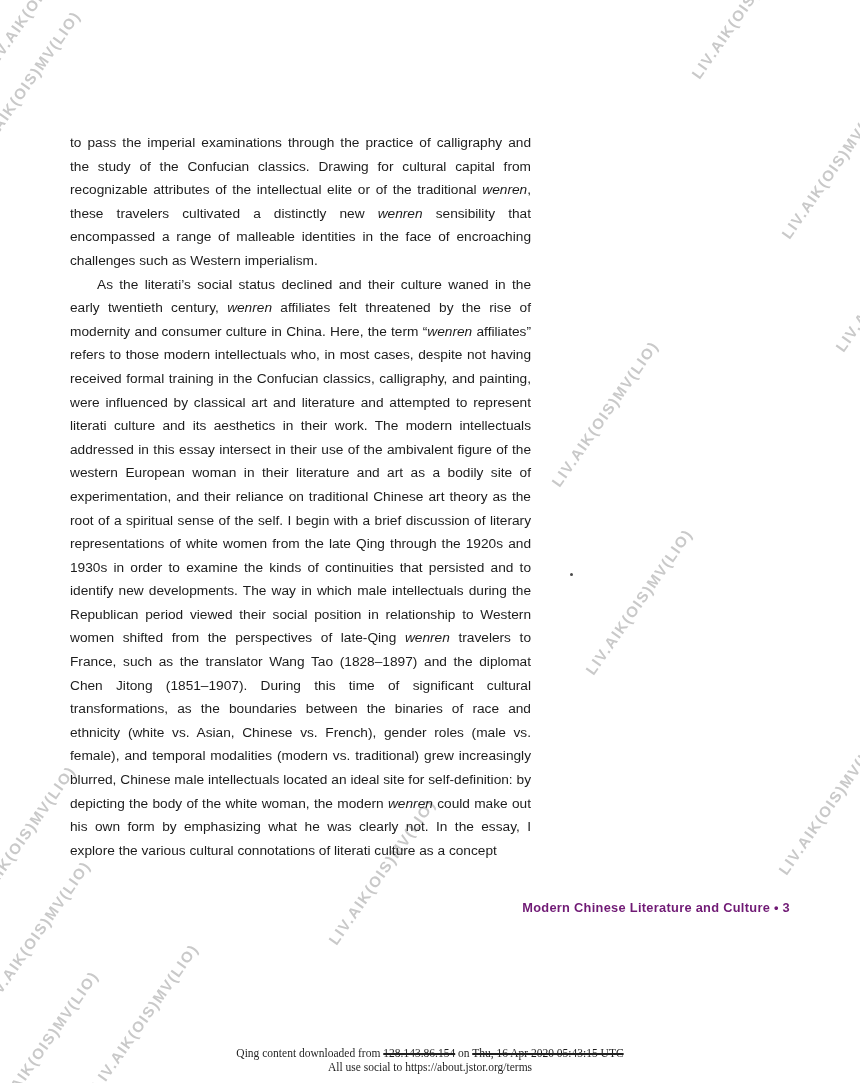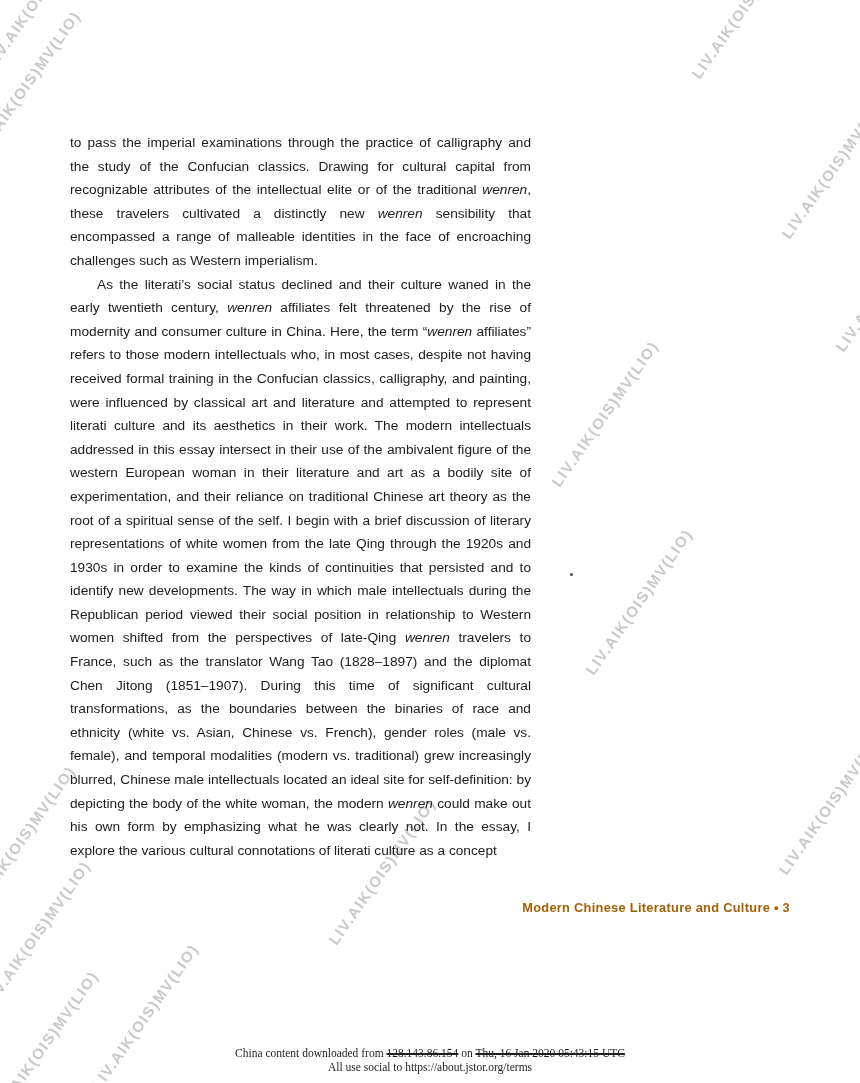--- a/index.html
+++ b/index.html
@@ -43,21 +43,21 @@
   .it { font-style: italic; }
 
   
   .running-footer {
     position: absolute;
     right: 70px;
     top: 900px;
     font-size: 12.8px;
     font-weight: bold;
     letter-spacing: 0.3px;
-    color: #a16207;
+    color: #701a75;
     white-space: nowrap;
   }
 
   
   .download-notice {
     position: absolute;
     left: 0;
     right: 0;
     top: 1046px;
     text-align: center;
@@ -108,17 +108,17 @@
       <p class="para indent"><span>As the literati’s social status declined and their culture waned in the early twentieth century, </span><span class="it">wenren</span><span> affiliates felt threatened by the rise of modernity and consumer culture in China. Here, the term “</span><span class="it">wenren</span><span> affiliates” refers to those modern intellectuals who, in most cases, despite not having received formal training in the Confucian classics, calligraphy, and painting, were influenced by classical art and literature and attempted to represent literati culture and its aesthetics in their work. The modern intellectuals addressed in this essay intersect in their use of the ambivalent figure of the western European woman in their literature and art as a bodily site of experimentation, and their reliance on traditional Chinese art theory as the root of a spiritual sense of the self. I begin with a brief discussion of literary representations of white women from the late Qing through the 1920s and 1930s in order to examine the kinds of continuities that persisted and to identify new developments. The way in which male intellectuals during the Republican period viewed their social position in relationship to Western women shifted from the perspectives of late-Qing </span><span class="it">wenren</span><span> travelers to France, such as the translator Wang Tao (1828–1897) and the diplomat Chen Jitong (1851–1907). During this time of significant cultural transformations, as the boundaries between the binaries of race and ethnicity (white vs. Asian, Chinese vs. French), gender roles (male vs. female), and temporal modalities (modern vs. traditional) grew increasingly blurred, Chinese male intellectuals located an ideal site for self-definition: by depicting the body of the white woman, the modern </span><span class="it">wenren</span><span> could make out his own form by emphasizing what he was clearly not. In the essay, I explore the various cultural connotations of literati culture as a concept</span></p>
     </main>
 
   <div class="speck"></div>
 
   <div class="running-footer">
     <span>Modern Chinese Literature and Culture</span><span> • </span><span>3</span>
   </div>
 
   <div class="download-notice">
-    <div><span>China content downloaded from </span><span class="struck">128.143.86.154</span><span> on </span><span class="struck">Thu, 16 Jan 2020 05:43:15 UTC</span></div>
+    <div><span>Qing content downloaded from </span><span class="struck">128.143.86.154</span><span> on </span><span class="struck">Thu, 16 Apr 2020 05:43:15 UTC</span></div>
     <div>All use social to https://about.jstor.org/terms</div>
   </div>
 
 </div>
 
 </body></html>

